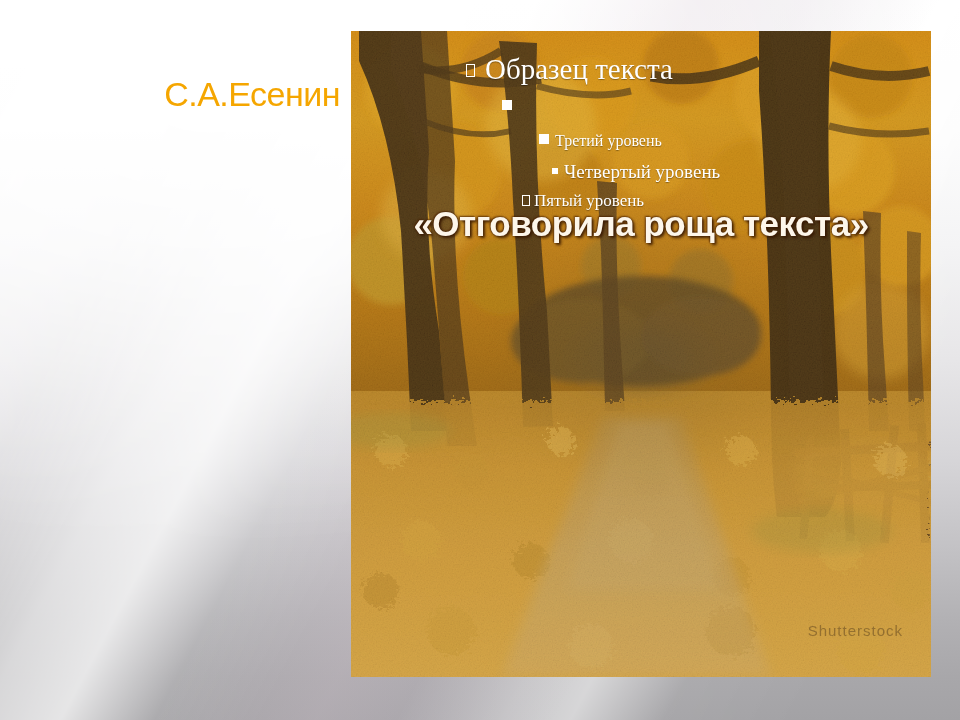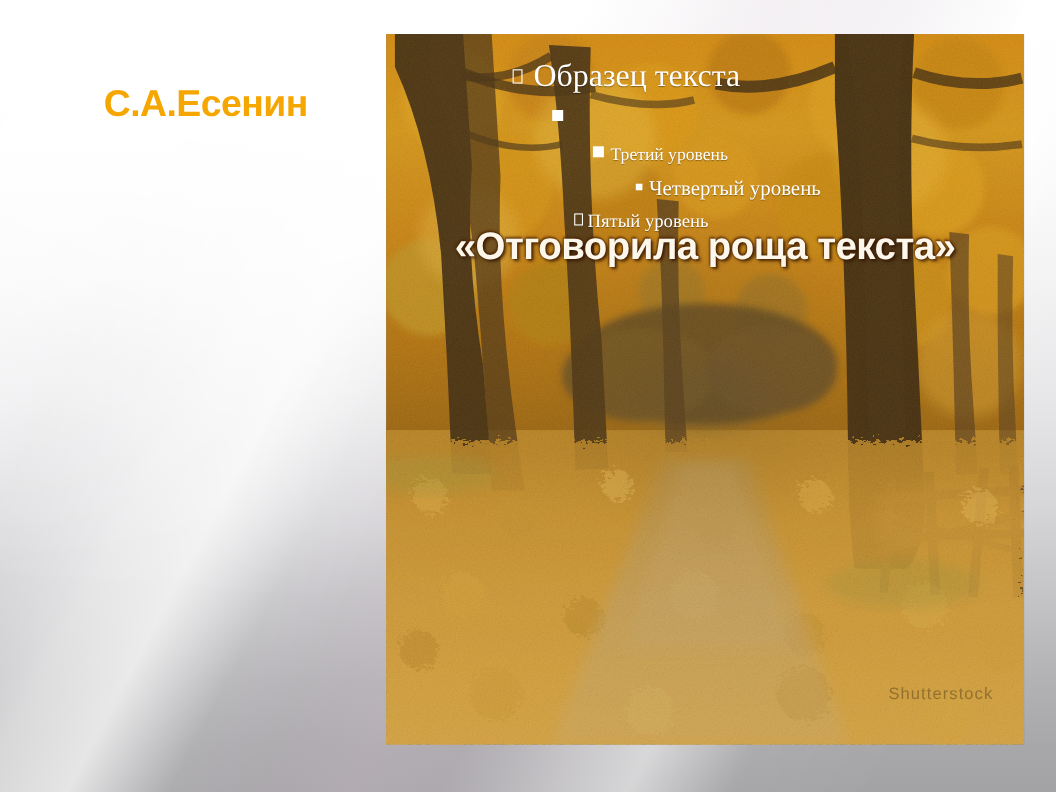--- a/index.html
+++ b/index.html
@@ -73,23 +73,23 @@
       rgba(255,255,255,0.00) 58%);
     mix-blend-mode: screen;
   }
 
   
   #title {
     position: absolute;
     left: 34px;
     top: 74px;
     width: 306px;
-    text-align: center;
+    text-align: right;
     font-family: "Liberation Sans", sans-serif;
-    font-weight: bold;
+    font-weight: normal;
     font-size: 34px;
     line-height: 40px;
     letter-spacing: -0.5px;
     color: #f5a600;
     white-space: nowrap;
   }
 
   #poem {
     position: absolute;
     left: 56px;
@@ -146,21 +146,21 @@
     color: #ffffff;
   }
   .bl .btxt { flex: 0 0 auto; }
 
   .lvl1 { font-size: 29px; line-height: 38px; padding-left: 0px; }
   .lvl1 .bullet { width: 30px; font-size: 20px; }
   .lvl2 { font-size: 25px; line-height: 36px; padding-left: 40px; }
   .lvl2 .bullet { width: 24px; font-size: 17px; }
   .lvl3 { font-size: 16px; line-height: 33px; padding-left: 78px; }
   .lvl3 .bullet { width: 22px; font-size: 15px; }
-  .lvl4 { font-size: 19px; line-height: 30px; padding-left: 116px; }
+  .lvl4 { font-size: 19px; line-height: 30px; padding-left: 90px; }
   .lvl4 .bullet { width: 19px; font-size: 11px; }
   .lvl5 { font-size: 17px; line-height: 28px; padding-left: 62px; }
   .lvl5 .bullet { width: 17px; font-size: 14px; }
 
   .missing-glyph {
     display: inline-block;
     width: 9px;
     height: 13px;
     border: 1.4px solid #ffffff;
     vertical-align: -1px;

